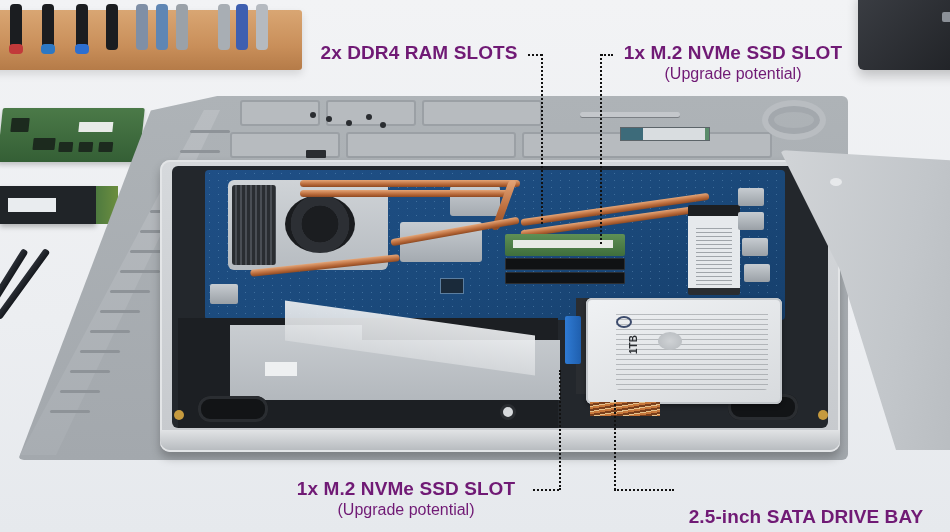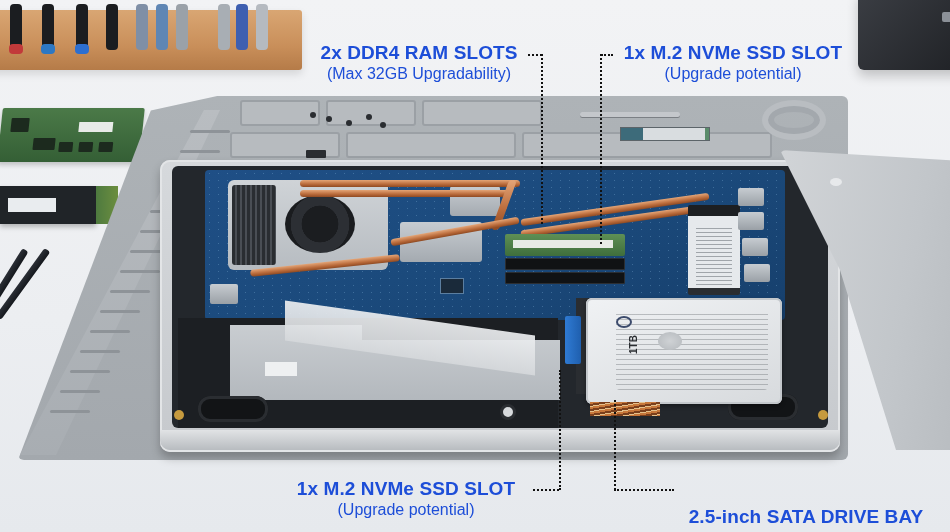--- a/index.html
+++ b/index.html
@@ -204,21 +204,21 @@
 
   .side-panel {
     left: 780px; top: 150px; width: 200px; height: 300px;
     background: linear-gradient(100deg, #d1d4d7 0%, #c2c6ca 60%, #b6babe 100%);
     clip-path: polygon(0 0, 100% 4%, 100% 100%, 58% 100%, 30% 40%);
     border-radius: 6px;
   }
   .side-hole { position:absolute; left:830px; top:178px; width:12px; height:8px; background:#e7e9eb; border-radius:50%; }
 
   
-  .callout { position: absolute; text-align: center; color: #1d4ed8; }
+  .callout { position: absolute; text-align: center; color: #701a75; }
   .callout-title { font-weight: bold; font-size: 19px; letter-spacing: 0.1px; white-space: nowrap; }
   .callout-sub { font-size: 16px; white-space: nowrap; margin-top: 1px; }
   .dot-v { position:absolute; width:0; border-left: 2px dotted #111; }
   .dot-h { position:absolute; height:0; border-top: 2px dotted #111; }
 </style>
 </head>
 <body>
 
 <div class="abs tool-rack">
   <div class="driver abs" style="left:20px;background:#1b1d20">
@@ -363,21 +363,20 @@
 </div>
 <div class="abs wires"></div>
 
 <div class="abs laptop-lip"></div>
 
 <div class="abs side-panel"></div>
 <div class="side-hole"></div>
 
 <div class="callout" style="left:300px;top:42px;width:238px">
   <div class="callout-title">2x DDR4 RAM SLOTS</div>
-  <div class="callout-sub">(Max 32GB Upgradability)</div>
 </div>
 <div class="dot-h" style="left:528px;top:54px;width:14px"></div>
 <div class="dot-v" style="left:541px;top:54px;height:170px"></div>
 
 <div class="callout" style="left:608px;top:42px;width:250px">
   <div class="callout-title">1x M.2 NVMe SSD SLOT</div>
   <div class="callout-sub">(Upgrade potential)</div>
 </div>
 <div class="dot-h" style="left:601px;top:54px;width:12px"></div>
 <div class="dot-v" style="left:600px;top:54px;height:190px"></div>

